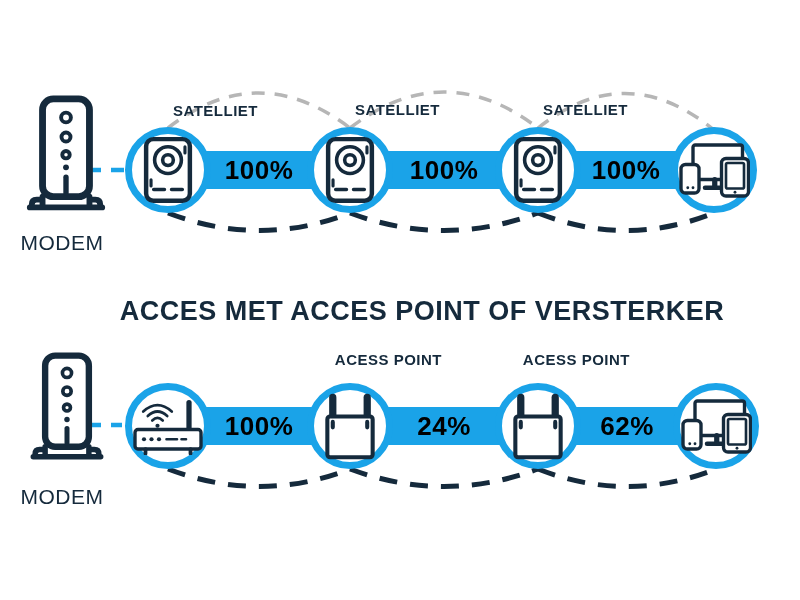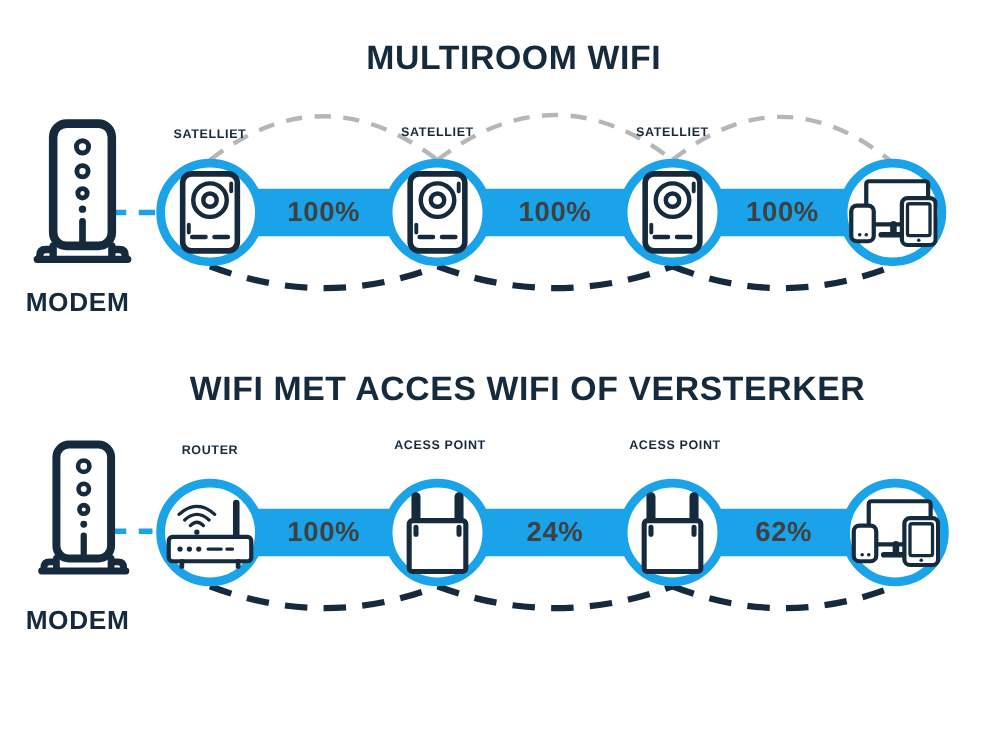--- a/index.html
+++ b/index.html
@@ -9,34 +9,34 @@
   }
   .lines{position:absolute;left:0;top:0;z-index:0;}
   .title{
     position:absolute;transform:translateX(-50%);z-index:3;margin:0;
     font-size:27px;font-weight:700;letter-spacing:.5px;color:#152a3c;white-space:nowrap;
   }
   .bar{
     position:absolute;height:38px;background:#1aa3e8;z-index:1;
     display:flex;align-items:center;justify-content:center;
   }
-  .pct{color:#404040;font-size:22px;font-weight:700;letter-spacing:.5px;}
+  .pct{color:#000000;font-size:26px;font-weight:700;letter-spacing:.5px;}
   .node{
     position:absolute;width:86px;height:86px;box-sizing:border-box;
     border:7px solid #1aa3e8;border-radius:50%;background:#ffffff;z-index:2;
     display:flex;align-items:center;justify-content:center;
   }
   .node-label{
-    position:absolute;width:180px;text-align:center;z-index:3;
-    font-size:10px;font-weight:700;letter-spacing:.5px;white-space:nowrap;color:#152a3c;
+    position:absolute;width:180px;text-align:right;z-index:3;
+    font-size:15px;font-weight:700;letter-spacing:.5px;white-space:nowrap;color:#152a3c;
   }
   .modem{position:absolute;z-index:2;}
   .modem-label{
     position:absolute;width:116px;text-align:center;z-index:3;
-    font-size:21px;font-weight:700;letter-spacing:.5px;color:#152a3c;
+    font-size:21px;font-weight:400;letter-spacing:.5px;color:#152a3c;
   }
   .icon-stroke{stroke:#152a3c;fill:none;stroke-linecap:round;stroke-linejoin:round;}
 </style>
 </head>
 <body>
 
 <div class="canvas">
 
   <svg class="lines" width="800" height="600" viewBox="0 0 800 600">
     <g stroke="#b6b6b6" stroke-width="3.5" fill="none" stroke-dasharray="13 10">
@@ -51,21 +51,20 @@
     </g>
     <path d="M88 170 H124" stroke="#1aa3e8" stroke-width="4.5" stroke-dasharray="13 10" fill="none"></path>
     <g stroke="#152a3c" stroke-width="5" fill="none" stroke-dasharray="18 13">
       <path d="M168 469 Q260 504 350 469"></path>
       <path d="M350 469 Q444 504 538 469"></path>
       <path d="M538 469 Q627 504 716 469"></path>
     </g>
     <path d="M88 425 H122" stroke="#1aa3e8" stroke-width="4.5" stroke-dasharray="13 10" fill="none"></path>
   </svg>
 
-  <h1 class="title" style="left:411px;top:31px;">MULTIROOM WIFI</h1>
 
   <div class="modem" style="left:22px;top:95px;width:88px;">
     <svg viewBox="0 0 90 126" width="88" class="icon-stroke">
       <rect x="21" y="4" width="48" height="100" rx="11" stroke-width="7"></rect>
       <circle cx="45" cy="23" r="5" stroke-width="4"></circle>
       <circle cx="45" cy="43" r="4.6" stroke-width="4"></circle>
       <circle cx="45" cy="61" r="3.8" stroke-width="4"></circle>
       <circle cx="45" cy="74" r="3" fill="#152a3c" stroke="none"></circle>
       <path d="M45 84 V100" stroke-width="5.5"></path>
       <path d="M21 104 V114 M69 104 V114 M21 107 H15 Q10 107 10 112 V114 M69 107 H75 Q80 107 80 112 V114 M8 115 H82" stroke-width="6"></path>
@@ -121,21 +120,21 @@
       <path d="M36 61 H64" stroke-width="6"></path>
       <rect x="4" y="30" width="24" height="38" rx="6" fill="#fff" stroke-width="4.5"></rect>
       <circle cx="13" cy="61" r="1.9" fill="#152a3c" stroke="none"></circle>
       <circle cx="20" cy="61" r="1.9" fill="#152a3c" stroke="none"></circle>
       <rect x="58" y="22" width="36" height="50" rx="6" fill="#fff" stroke-width="4.5"></rect>
       <rect x="64" y="28" width="24" height="34" rx="2" stroke-width="3.5"></rect>
       <circle cx="76" cy="67" r="1.9" fill="#152a3c" stroke="none"></circle>
     </svg>
   </div>
 
-  <h1 class="title" style="left:422px;top:296px;">WIFI MET ACCES WIFI OF VERSTERKER</h1>
+  <h1 class="title" style="left:422px;top:296px;">ACCES MET ACCES POINT OF VERSTERKER</h1>
 
   <div class="modem" style="left:26px;top:352px;width:82px;">
     <svg viewBox="0 0 90 126" width="82" class="icon-stroke">
       <rect x="21" y="4" width="48" height="100" rx="11" stroke-width="7"></rect>
       <circle cx="45" cy="23" r="5" stroke-width="4"></circle>
       <circle cx="45" cy="43" r="4.6" stroke-width="4"></circle>
       <circle cx="45" cy="61" r="3.8" stroke-width="4"></circle>
       <circle cx="45" cy="74" r="3" fill="#152a3c" stroke="none"></circle>
       <path d="M45 84 V100" stroke-width="5.5"></path>
       <path d="M21 104 V114 M69 104 V114 M21 107 H15 Q10 107 10 112 V114 M69 107 H75 Q80 107 80 112 V114 M8 115 H82" stroke-width="6"></path>
@@ -146,21 +145,20 @@
   <div class="bar" style="left:168px;top:407px;width:182px;">
     <span class="pct">100%</span>
   </div>
   <div class="bar" style="left:350px;top:407px;width:188px;">
     <span class="pct">24%</span>
   </div>
   <div class="bar" style="left:538px;top:407px;width:178px;">
     <span class="pct">62%</span>
   </div>
 
-  <div class="node-label" style="left:78px;top:355px;">ROUTER</div>
   <div class="node-label" style="left:262px;top:351px;">ACESS POINT</div>
   <div class="node-label" style="left:450px;top:351px;">ACESS POINT</div>
 
   <div class="node" style="left:125px;top:383px;">
     <svg viewBox="0 0 96 76" width="76" class="icon-stroke">
       <path d="M76 6 V40" stroke-width="7"></path>
       <circle cx="34" cy="37" r="2.8" fill="#152a3c" stroke="none"></circle>
       <path d="M27 30 Q34 23 41 30" stroke-width="3.5"></path>
       <path d="M21 24 Q34 12 47 24" stroke-width="3.5"></path>
       <path d="M15 18 Q34 1 53 18" stroke-width="3.5"></path>

